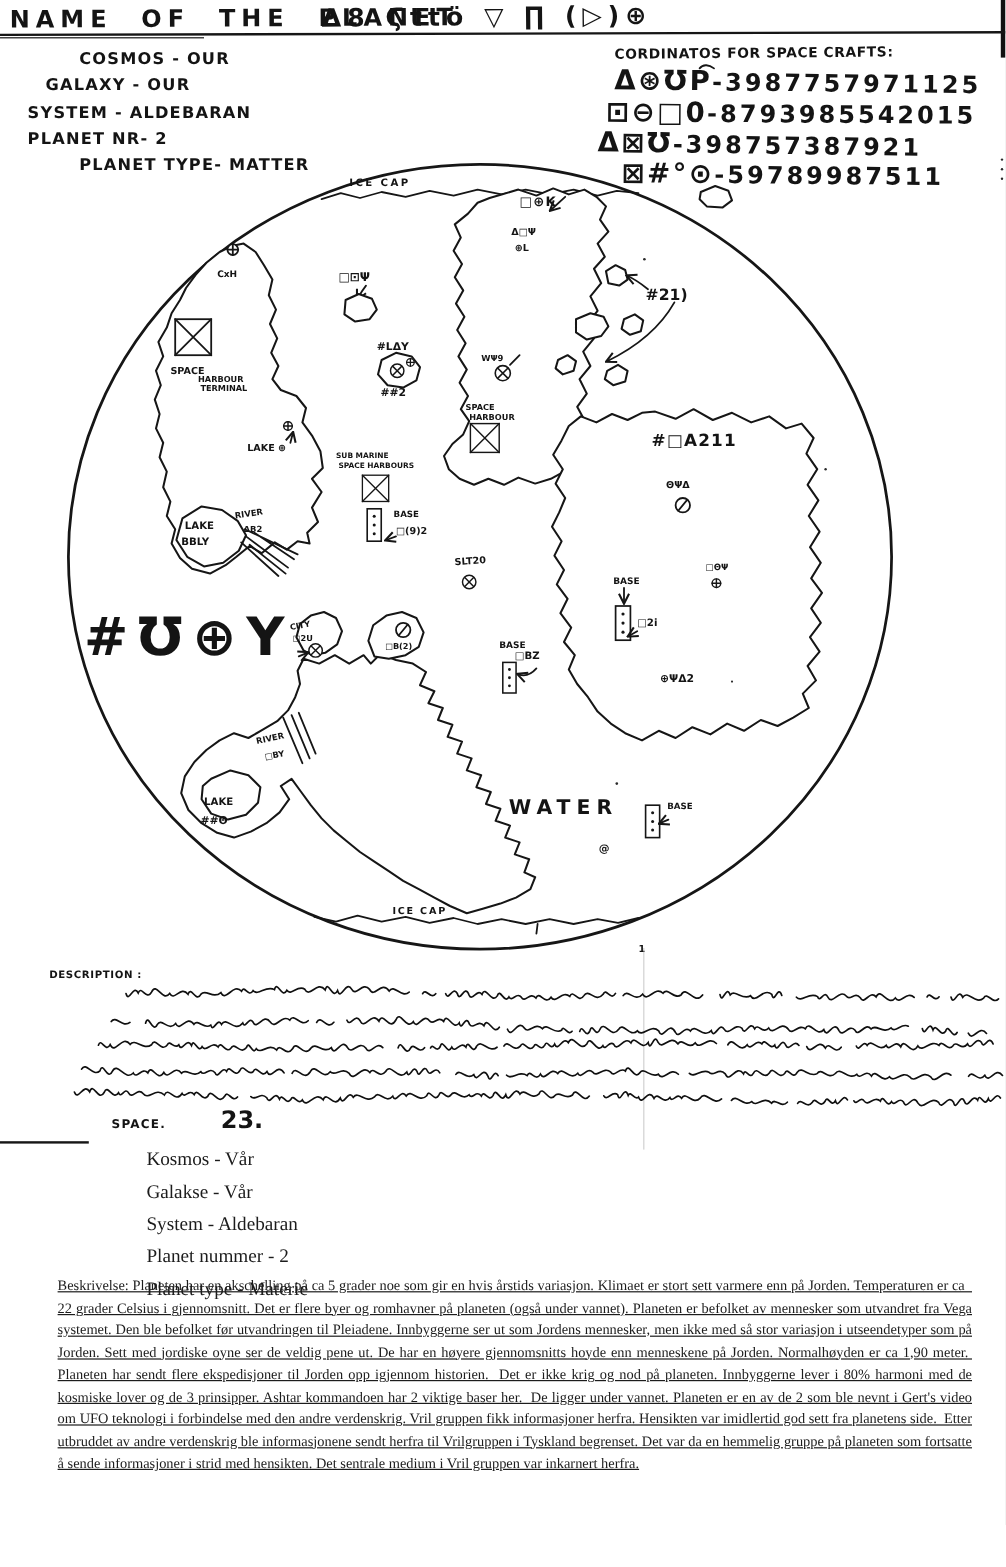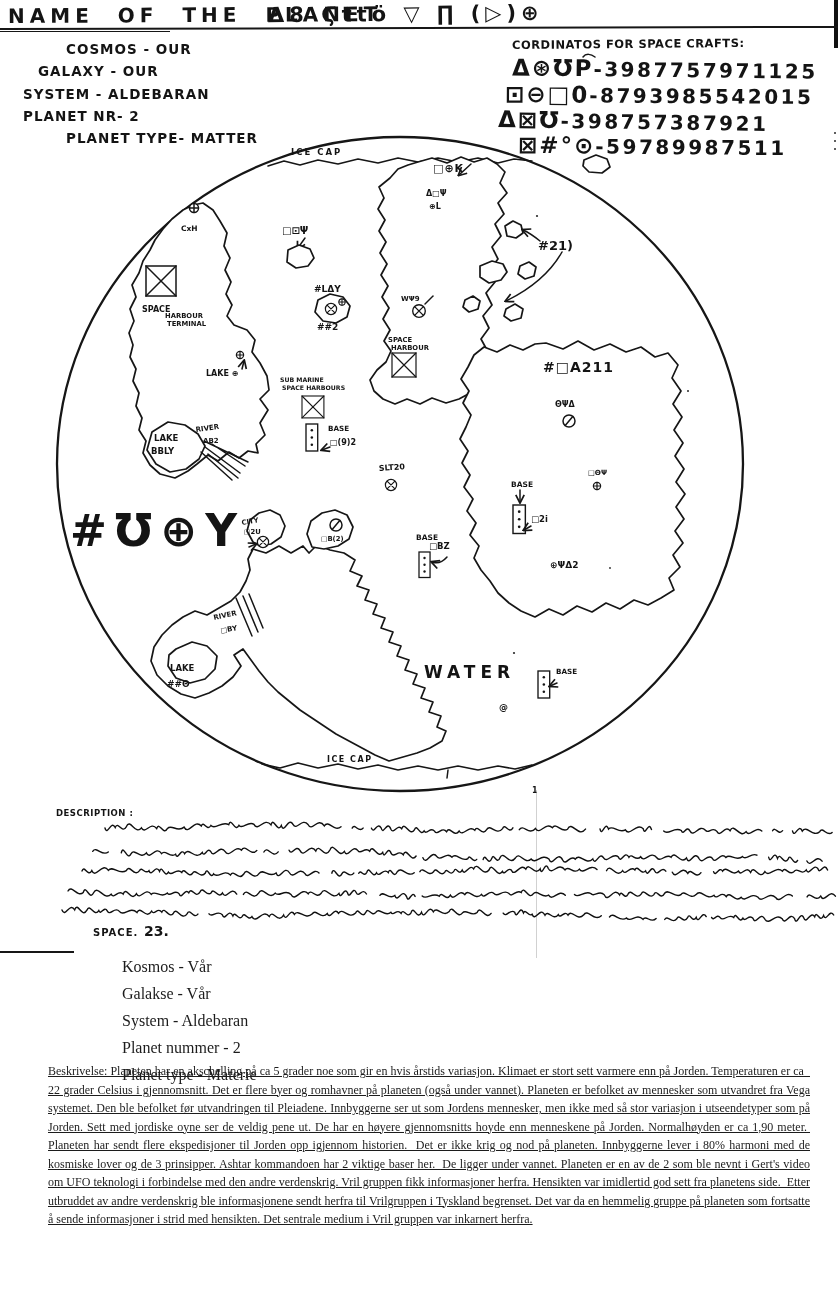--- a/index.html
+++ b/index.html
@@ -9,21 +9,21 @@
   .hand{font-family:"DejaVu Sans",sans-serif;font-weight:bold;color:#141414;}
   .title{font-size:20px;letter-spacing:5px;word-spacing:12px;transform:rotate(-0.3deg);}
   .title-glyphs{font-size:21px;letter-spacing:5px;transform:rotate(-0.5deg);}
   .rule{position:absolute;background:#161616;}
   .info-line{font-size:13.5px;letter-spacing:1px;line-height:22px;}
   .coord-head{font-size:11.5px;letter-spacing:0.5px;}
   .coord-glyph{font-size:23px;letter-spacing:2px;}
   .coord-val{font-size:20px;letter-spacing:2.5px;}
   .desc-label{font-size:8.5px;letter-spacing:0.5px;}
   .page-word{font-size:10px;letter-spacing:1px;}
-  .page-num{font-size:14px;}
+  .page-num{font-size:20px;margin-left:40px;}
   .typed{font-family:"Liberation Serif",serif;color:#1c1c1c;}
   .summary{font-size:16px;line-height:27px;white-space:pre-line;}
   .bodytext{font-size:12px;line-height:18.5px;width:762px;text-align:justify;white-space:pre-wrap;text-decoration:underline;}
   svg{position:absolute;left:0;top:0;}
   .mt{font-family:"DejaVu Sans",sans-serif;fill:#141414;font-weight:bold;}
   .land{fill:#ffffff;stroke:#161616;stroke-width:1.7;stroke-linejoin:round;stroke-linecap:round;}
   .ln{fill:none;stroke:#161616;stroke-width:1.5;stroke-linecap:round;stroke-linejoin:round;}
   .scr{fill:none;stroke:#101010;stroke-width:1.4;stroke-linecap:round;}
   .ic rect,.ic circle{fill:#ffffff;stroke:#161616;stroke-width:1.5;}
   .ic path{fill:none;stroke:#161616;stroke-width:1.5;stroke-linecap:round;}
@@ -199,21 +199,21 @@
   <div class="abs hand info-line" style="left:23px;top:83px;">SYSTEM - ALDEBARAN</div>
   <div class="abs hand info-line" style="left:23px;top:105px;">PLANET NR- 2</div>
   <div class="abs hand info-line" style="left:26px;top:127px;margin-left:40px;">PLANET TYPE- MATTER</div>
 
   <div class="abs hand coord-head" style="left:512px;top:37px;transform:rotate(-0.5deg);">CORDINATOS FOR SPACE CRAFTS:</div>
   <div class="abs hand" style="left:512px;top:56px;transform:rotate(0.6deg);"><span class="coord-glyph">Δ⊛ƱP</span><span class="coord-val">-3987757971125</span></div>
   <div class="abs hand" style="left:505px;top:82px;transform:rotate(0.4deg);"><span class="coord-glyph">⊡⊖□0</span><span class="coord-val">-8793985542015</span></div>
   <div class="abs hand" style="left:498px;top:108px;transform:rotate(0.8deg);"><span class="coord-glyph">Δ⊠Ʊ</span><span class="coord-val">-398757387921</span></div>
   <div class="abs hand" style="left:518px;top:133px;transform:rotate(0.5deg);"><span class="coord-glyph">⊠#°⊙</span><span class="coord-val">-59789987511</span></div>
 
-  <div class="abs hand desc-label" style="left:40px;top:808px;padding-left:16px;">DESCRIPTION :</div>
+  <div class="abs hand desc-label" style="left:25px;top:808px;padding-left:16px;">DESCRIPTION :</div>
   <div class="abs hand" style="left:93px;top:921px;"><span class="page-word">SPACE.</span> <span class="page-num">23.</span></div>
 
   <div class="rule" style="left:0;top:951px;width:74px;height:2px;"></div>
   <div class="abs typed summary" style="left:122px;top:953px;"><span>Kosmos - Vår</span>
 <span>Galakse - Vår</span>
 <span>System - Aldebaran</span>
 <span>Planet nummer - 2</span>
 <span>Planet type - Materie</span></div>
 
   <div class="abs typed bodytext" style="left:48px;top:1062px;white-space:normal;">Beskrivelse: Planeten har en akschelling på ca 5 grader noe som gir en hvis årstids variasjon. Klimaet er stort sett varmere enn på Jorden. Temperaturen er ca&nbsp;&nbsp; 22 grader Celsius i gjennomsnitt. Det er flere byer og romhavner på planeten (også under vannet). Planeten er befolket av mennesker som utvandret fra Vega systemet. Den ble befolket før utvandringen til Pleiadene. Innbyggerne ser ut som Jordens mennesker, men ikke med så stor variasjon i utseendetyper som på Jorden. Sett med jordiske oyne ser de veldig pene ut. De har en høyere gjennomsnitts hoyde enn menneskene på Jorden. Normalhøyden er ca 1,90 meter.&nbsp; Planeten har sendt flere ekspedisjoner til Jorden opp igjennom historien.&nbsp; Det er ikke krig og nod på planeten. Innbyggerne lever i 80% harmoni med de kosmiske lover og de 3 prinsipper. Ashtar kommandoen har 2 viktige baser her.&nbsp; De ligger under vannet. Planeten er en av de 2 som ble nevnt i Gert's video om UFO teknologi i forbindelse med den andre verdenskrig. Vril gruppen fikk informasjoner herfra. Hensikten var imidlertid god sett fra planetens side.&nbsp; Etter utbruddet av andre verdenskrig ble informasjonene sendt herfra til Vrilgruppen i Tyskland begrenset. Det var da en hemmelig gruppe på planeten som fortsatte å sende informasjoner i strid med hensikten. Det sentrale medium i Vril gruppen var inkarnert herfra.</div>

